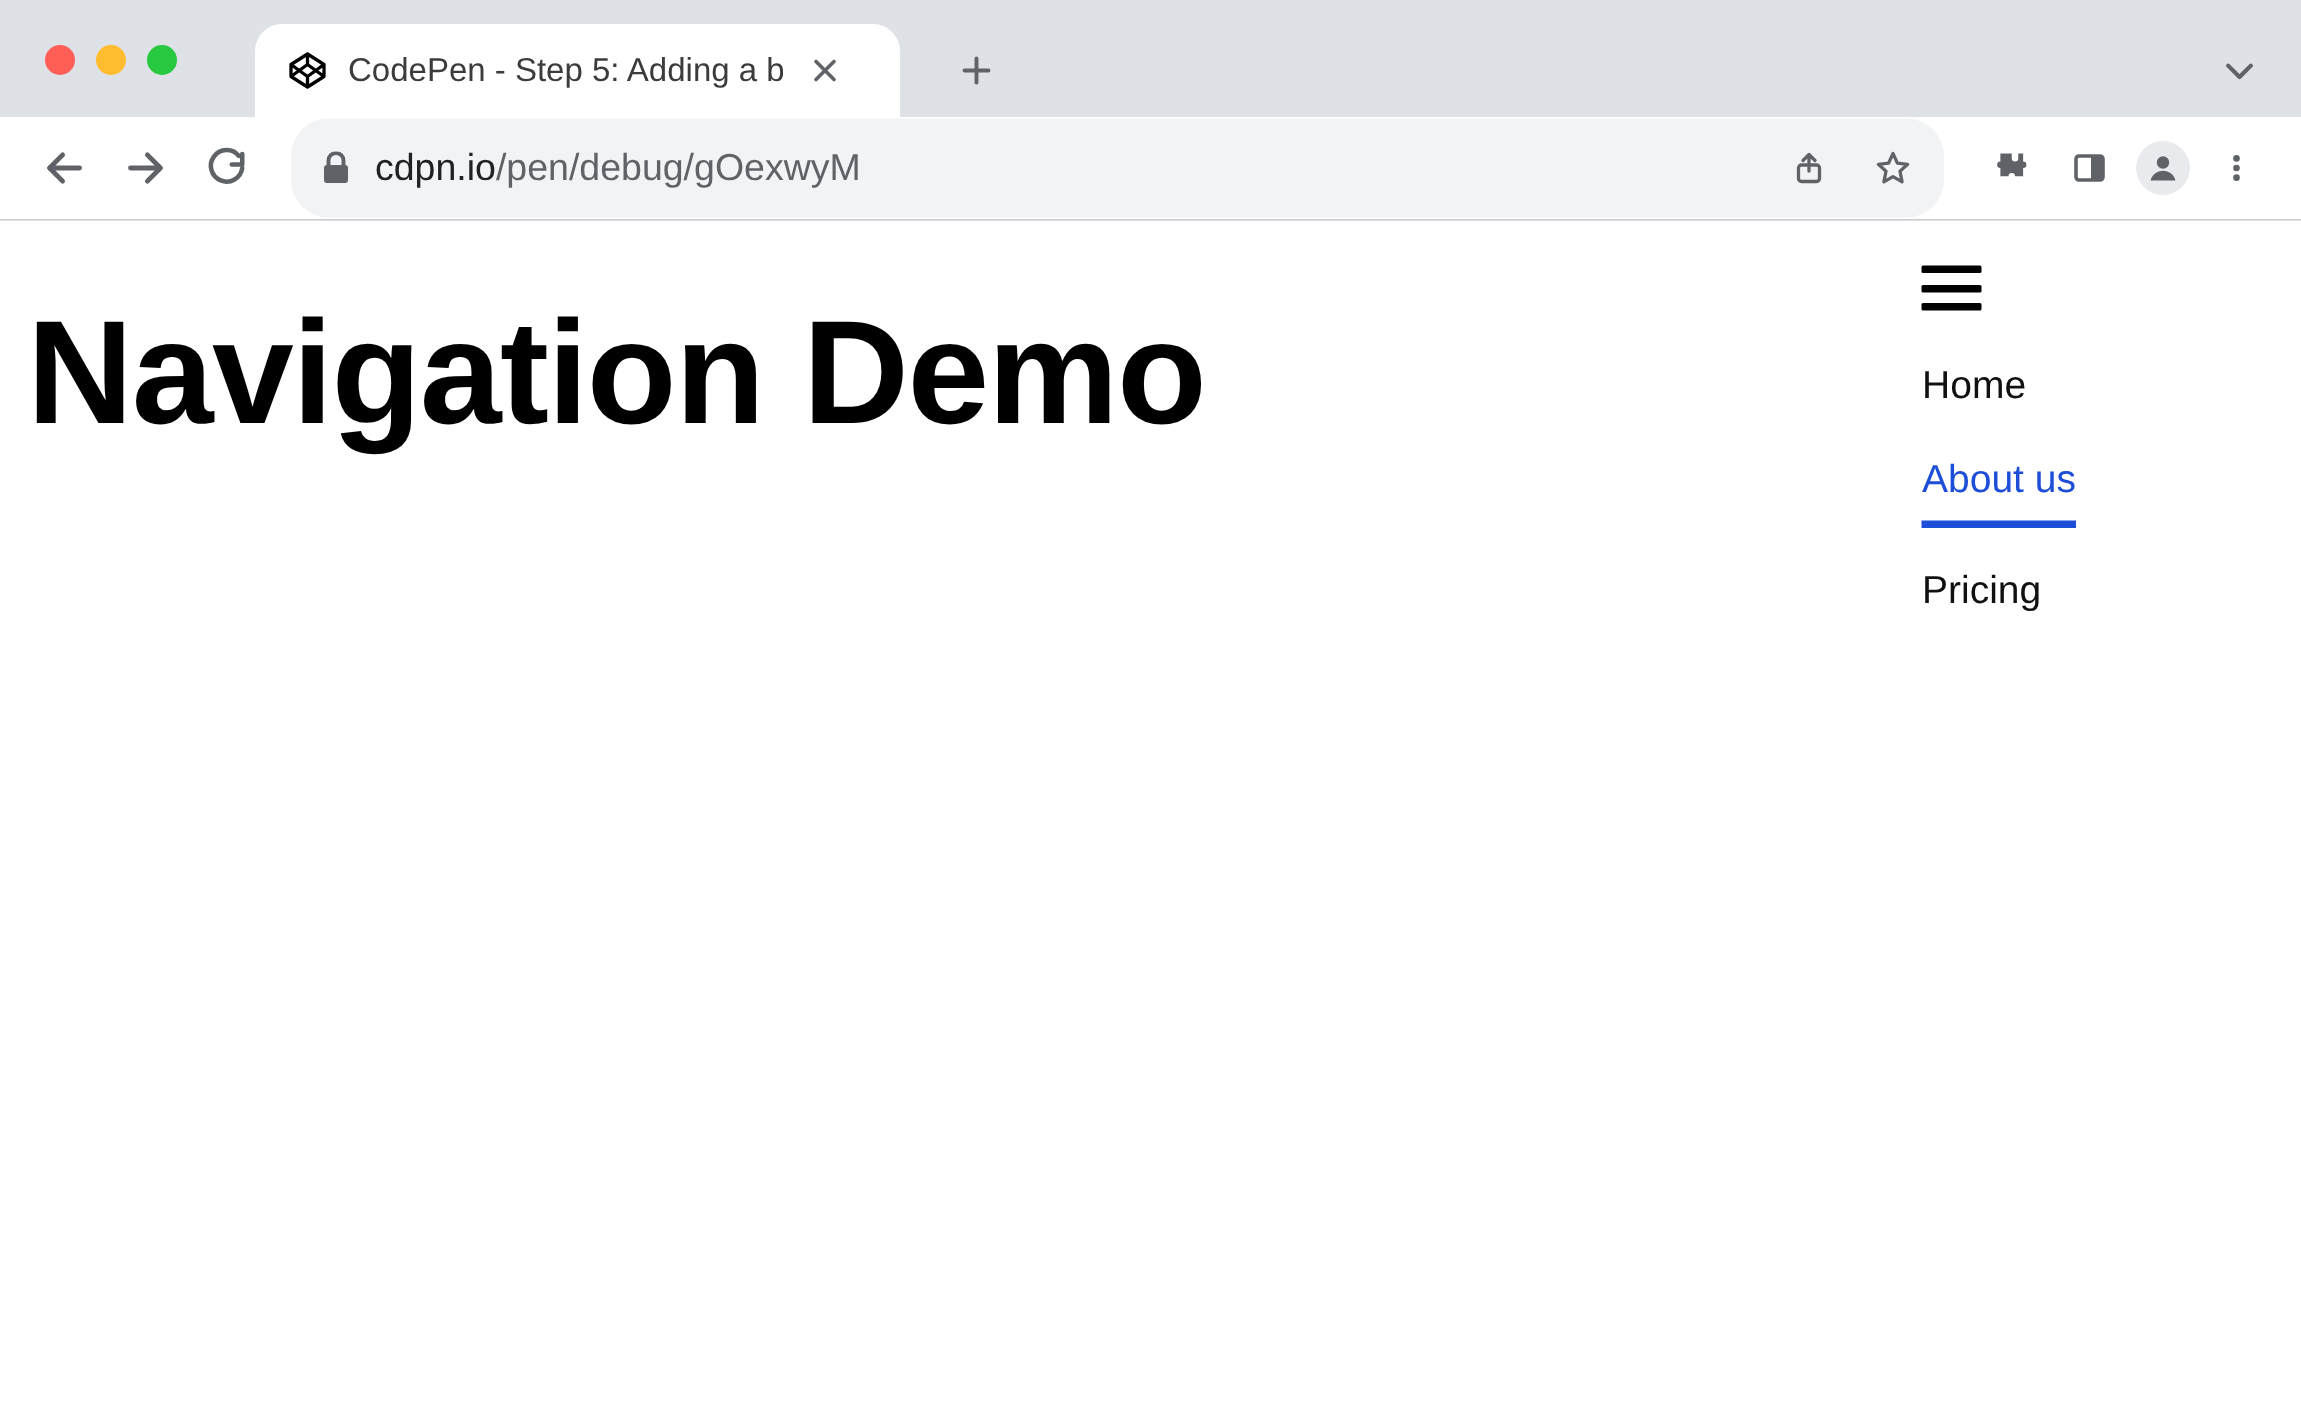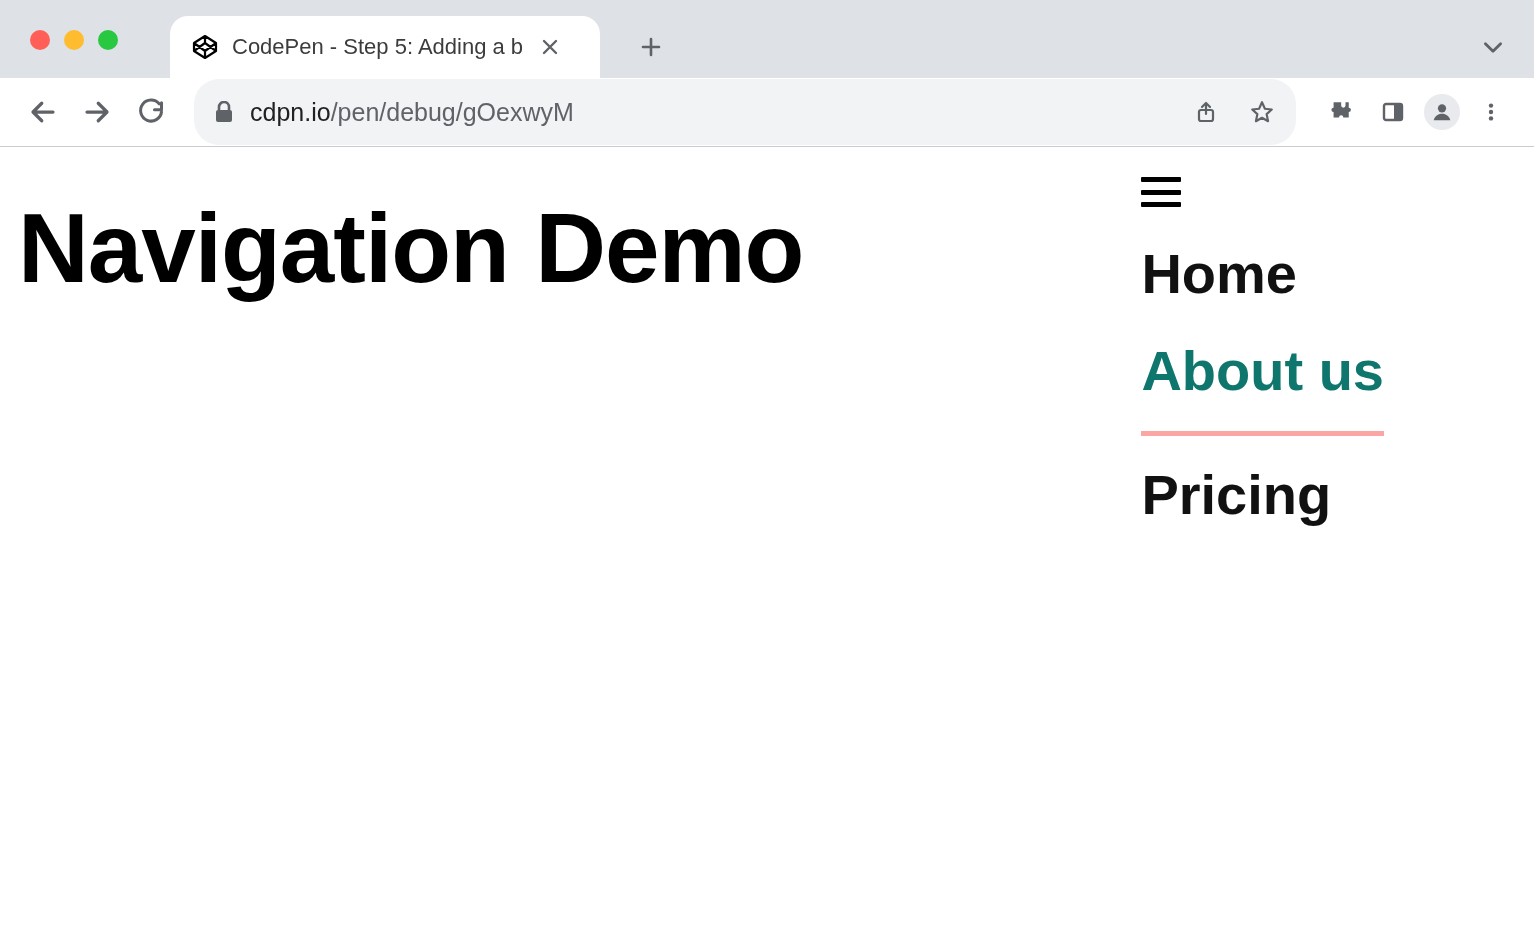--- a/index.html
+++ b/index.html
@@ -167,31 +167,30 @@
     height:5px;
     width:100%;
     background:#000;
     border-radius:1px;
   }
   .nav-list {
     list-style:none;
     margin:0; padding:0;
   }
   .nav-item {
-    font-size: 56px;
+    font-size: 26px;
     color:#111;
     padding: 16px 0;
     cursor:pointer;
     white-space:nowrap;
-    font-weight:bold;
   }
   .nav-item.active {
-    color:#0f766e;
-    border-bottom: 5px solid #fca5a5;
-    padding-bottom: 28px;
+    color:#1d4ed8;
+    border-bottom: 5px solid #1d4ed8;
+    padding-bottom: 12px;
     margin-bottom: 10px;
   }
 
   svg { display:block; }
 </style>
 </head>
 <body>
 
 <div class="browser-chrome">
 

